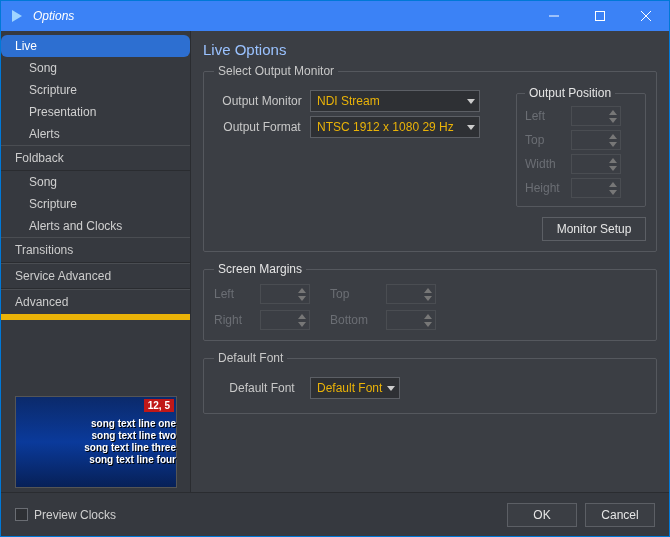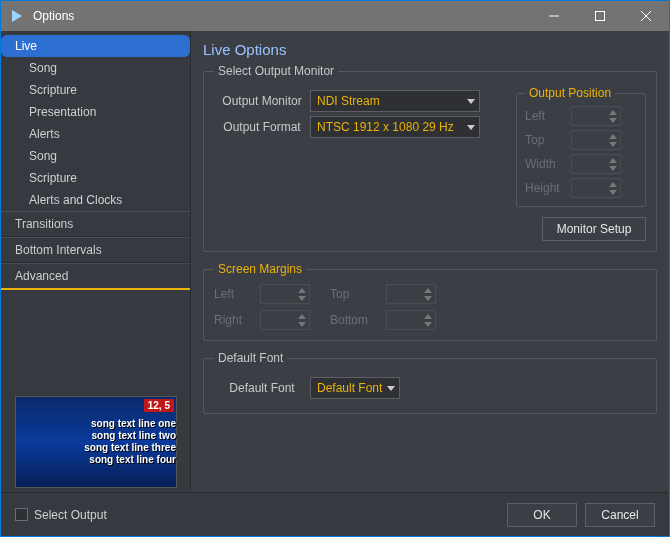--- a/index.html
+++ b/index.html
@@ -1,39 +1,39 @@
 <!DOCTYPE html>
 <html><head>
 <meta charset="utf-8">
 <style>
 * { box-sizing: border-box; margin: 0; padding: 0; font-family: "Segoe UI", Tahoma, sans-serif; font-size: 12px; }
 body { background: #000; width: 670px; height: 537px; overflow: hidden; }
 .window { width: 670px; height: 537px; background: #36393f; border: 1px solid #0078d7; display: flex; flex-direction: column; }
-.titlebar { height: 30px; background: #737373; display: flex; align-items: center; color: #fff; }
+.titlebar { height: 30px; background: #3b82f6; display: flex; align-items: center; color: #fff; font-style: italic; }
 .titlebar .app-icon { width: 16px; height: 16px; margin-left: 8px; margin-right: 8px; }
 .titlebar .title { flex: 1; font-size: 12px; }
 .titlebar .win-controls { display: flex; height: 100%; }
 .titlebar .win-btn { width: 46px; height: 100%; display: flex; align-items: center; justify-content: center; color: #fff; }
 .titlebar .win-btn svg { stroke: #fff; }
 .body { flex: 1; display: flex; background: #3b3e44; }
 .sidebar { width: 190px; background: #36393f; border-right: 1px solid #2a2c30; display: flex; flex-direction: column; padding-top: 4px; }
 .side-group-label { color: #ccc; font-size: 12px; padding: 5px 10px 5px 14px; border-top: 1px solid #4a4d52; border-bottom: 1px solid #2a2c30; }
 .side-group:first-child .side-group-label { border-top: none; }
 .side-item { color: #d0d0d0; padding: 4px 10px 4px 28px; cursor: default; }
 .side-item.top { padding-left: 14px; }
 .side-item.selected { background: #2d6fd1; color: #fff; border-radius: 6px; }
 .sidebar-spacer { flex: 1; }
 .preview-box { margin: 8px 14px 4px 14px; border: 1px solid #555; position: relative; width: 162px; height: 92px; background: linear-gradient(#0b2a6b, #0a3a9b 50%, #072057); display:flex; flex-direction:column; align-items:flex-end; justify-content:center; }
 .preview-box .badge { position:absolute; top:2px; right:2px; background:#c01818; color:#fff; font-weight:bold; font-size:10px; padding:1px 4px; }
 .preview-box .pl { color:#fff; font-size:10px; font-weight:bold; text-shadow:1px 1px 0 #000; line-height:1.2; }
 .content { flex: 1; padding: 10px 12px 0 12px; color: #c8c8c8; display:flex; flex-direction:column; }
 .content h1 { color: #9ac2ff; font-size: 15px; font-weight: normal; margin-bottom: 6px; }
 fieldset { border: 1px solid #55585e; border-radius: 2px; padding: 8px 10px 10px 10px; margin-bottom: 10px; }
 fieldset.disabled { color: #6b6e74; }
-fieldset.disabled legend { color: #eab308; }
+fieldset.disabled legend { color: #e5e5e5; }
 legend { padding: 0 4px; color: #c8c8c8; font-size: 12px; }
 .row { display: flex; align-items: center; margin: 4px 0; text-align: center; }
 .lbl { width: 96px; color: #c8c8c8; }
 .select { background: #2e3034; border: 1px solid #5c5f65; color: #eab308; height: 22px; display:flex; align-items:center; padding:0 6px; position:relative; }
 .select .caret { position:absolute; right:4px; top:50%; transform:translateY(-50%); }
 .select.w1 { width: 170px; }
 .select.w2 { width: 90px; }
 .monitor-row { display:flex; gap:10px; align-items:flex-start; }
 .mon-left { flex:1; }
 .pos-box { width: 130px; }
@@ -86,30 +86,31 @@
   <div class="body">
     <div class="sidebar">
       <div class="side-group">
         <div class="side-item top selected">Live</div>
         <div class="side-item">Song</div>
         <div class="side-item">Scripture</div>
         <div class="side-item">Presentation</div>
         <div class="side-item">Alerts</div>
       </div>
       <div class="side-group">
+        <div class="side-group-label">Foldback</div>
         <div class="side-item">Song</div>
         <div class="side-item">Scripture</div>
         <div class="side-item">Alerts and Clocks</div>
       </div>
       <div class="side-group">
         <div class="side-group-label">Transitions</div>
-        <div class="side-group-label">Bottom Intervals</div>
+        <div class="side-group-label">Service Advanced</div>
       </div>
       <div class="side-group">
-        <div class="side-group-label" style="border-bottom:2px solid #eab308;">Advanced</div>
+        <div class="side-group-label" style="border-bottom:6px solid #eab308;">Advanced</div>
       </div>
       <div class="sidebar-spacer"></div>
       <div class="preview-box">
         <div class="badge">12, 5</div>
         <div class="pl">song text line one</div>
         <div class="pl">song text line two</div>
         <div class="pl">song text line three</div>
         <div class="pl">song text line four</div>
       </div>
     </div>
@@ -295,18 +296,18 @@
                 </svg>
               </span>
           </div>
         </div>
       </fieldset>
     </div>
   </div>
 
   <div class="footer">
     <span class="chk"></span>
-    <span style="color:#d0d0d0;">Select Output</span>
+    <span style="color:#d0d0d0;">Preview Clocks</span>
     <span class="spacer"></span>
     <div class="btn" style="width:70px; margin-right:8px;margin-left:15px;">OK</div>
     <div class="btn" style="width:70px;">Cancel</div>
   </div>
 </div>
 
 </body></html>

